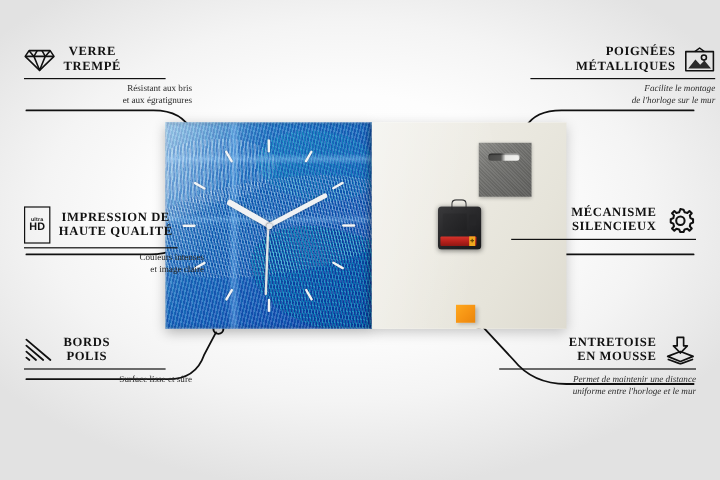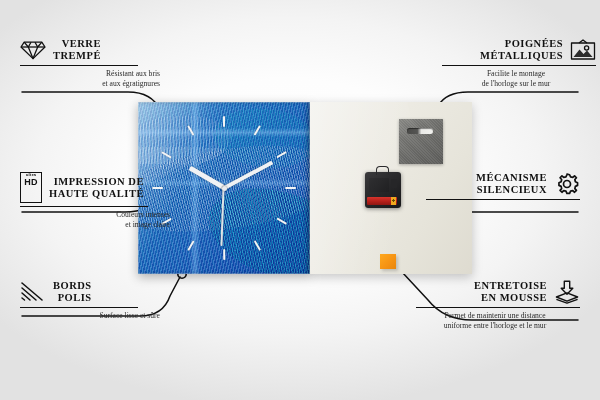--- a/index.html
+++ b/index.html
@@ -34,33 +34,33 @@
   .feat-rule { height: 1.2px; background: #111; margin-top: 3px; }
   .feat-sub {
     font-family: "Liberation Serif", serif;
     font-size: 7.6px;
     color: #2a2a2a;
     line-height: 9.6px;
     margin-top: 3px;
     white-space: pre-line;
   }
   .left .feat-head { justify-content: flex-start; }
-  .left .feat-title { text-align: right; }
+  .left .feat-title { text-align: center; }
   .left .feat-sub { text-align: right; }
   .right .feat-head { justify-content: flex-end; flex-direction: row; }
   .right .feat-title { text-align: right; }
-  .right .feat-sub { text-align: center; }
+  .right .feat-sub { text-align: right; font-style: italic; }
 
   .icon { flex: 0 0 auto; display: block; }
 
   .hdbadge {
     width: 22px; height: 31px;
     border: 1.3px solid #111;
     display: flex; flex-direction: column;
-    align-items: center; 
+    align-items: center; justify-content: center;
     line-height: 1;
   }
   .hdbadge .u {
     font-family: "Liberation Sans", sans-serif;
     font-size: 4.4px; font-weight: 700; letter-spacing: .2px; color: #111;
   }
   .hdbadge .h {
     font-family: "Liberation Sans", sans-serif;
     font-size: 9px; font-weight: 700; letter-spacing: .2px; color: #111;
     margin-top: .5px;

